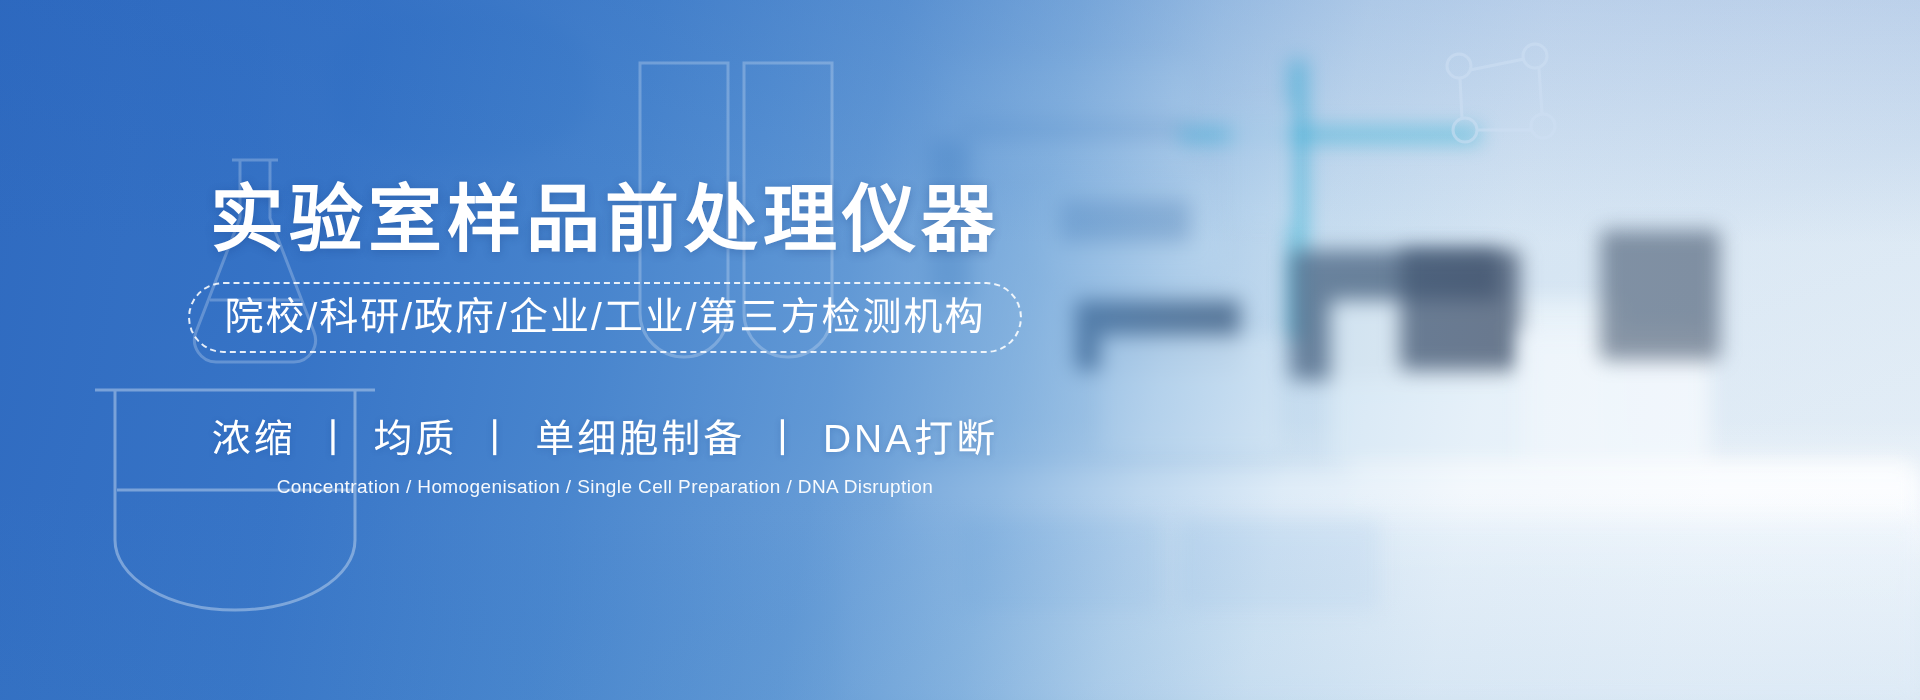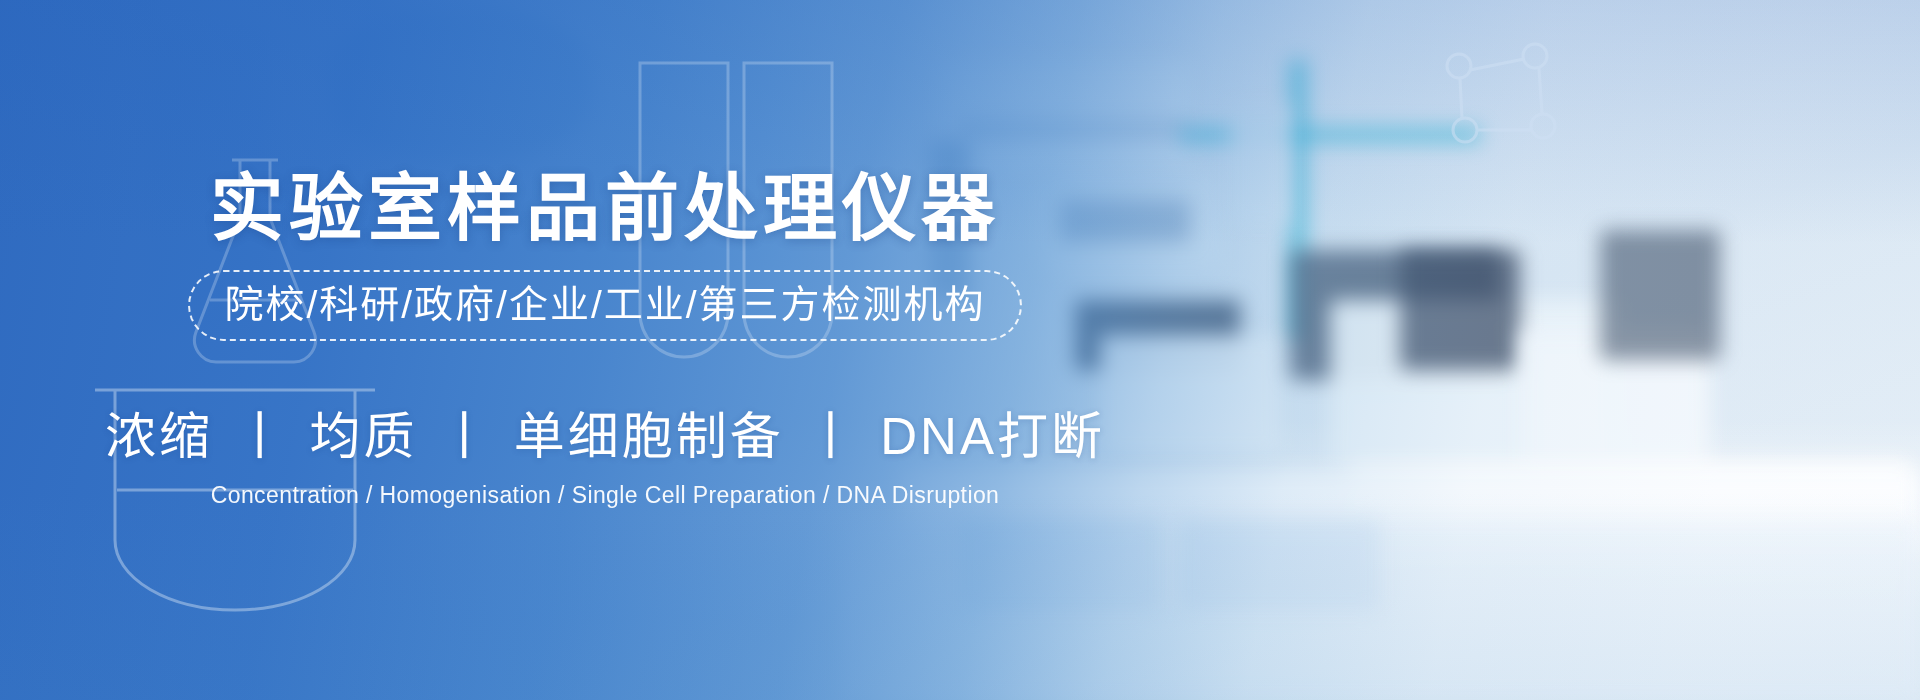--- a/index.html
+++ b/index.html
@@ -111,32 +111,32 @@
     font-size:39px;
     color:#ffffff;
     letter-spacing:2px;
     line-height:1.25;
     white-space:nowrap;
     font-weight:400;
   }
 
   .sub-cn {
     margin-top:54px;
-    font-size:51px;
+    font-size:39px;
     color:#ffffff;
     letter-spacing:3px;
     font-weight:400;
     white-space:nowrap;
     text-shadow:0 1px 6px rgba(20,60,130,.22);
   }
   .sep { padding:0 4px; }
 
   .sub-en {
     margin-top:13px;
-    font-size:23px;
+    font-size:19px;
     color:rgba(255,255,255,.95);
     letter-spacing:.4px;
     white-space:nowrap;
     font-weight:400;
   }
 </style>
 </head>
 <body>
 
 <div class="banner">

